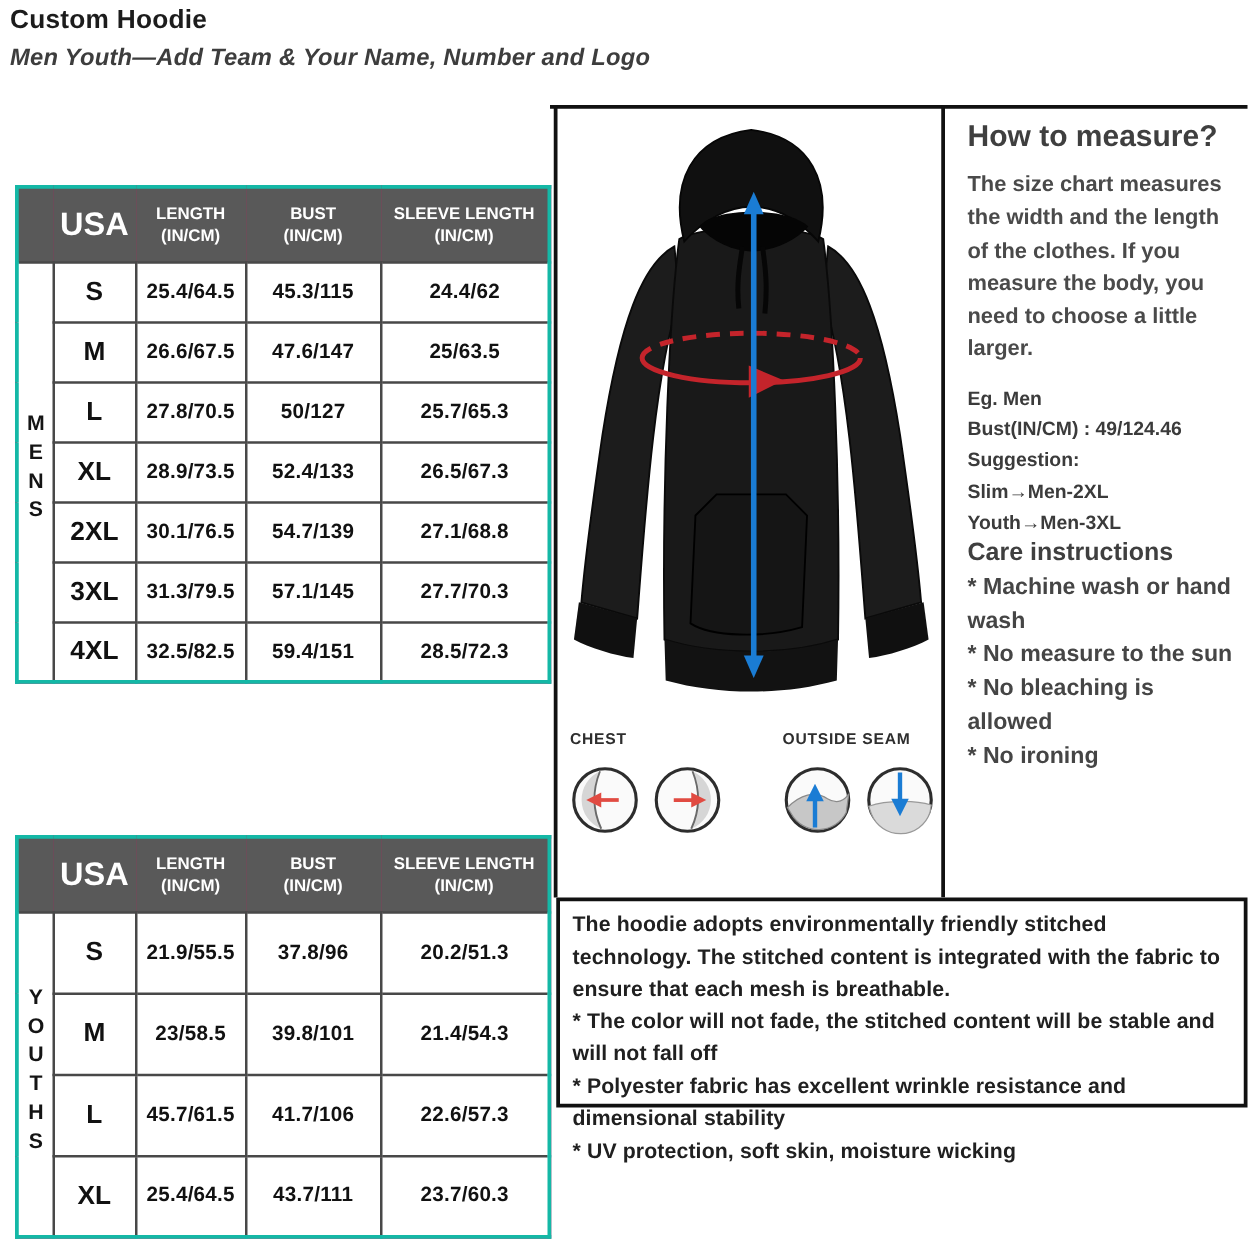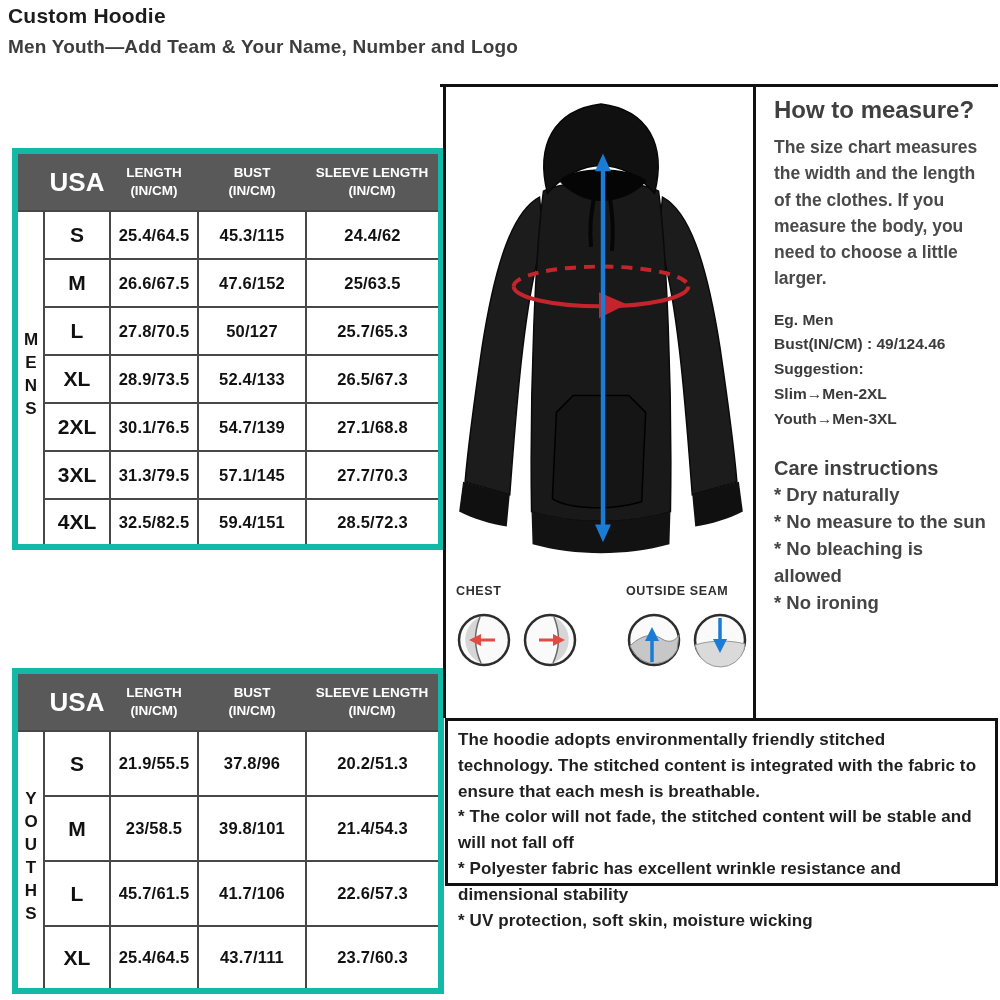--- a/index.html
+++ b/index.html
@@ -4,45 +4,45 @@
 <style>
   * { margin:0; padding:0; box-sizing:border-box; }
   html,body { background:#fff; }
   .page {
     position:relative; width:1000px; height:1000px; overflow:hidden;
     font-family:"Liberation Sans", sans-serif; background:#fff; color:#1a1a1a;
   }
   
   .title-block { position:absolute; left:8px; top:4px; }
   .title-main { font-size:21px; font-weight:bold; color:#1c1c1c; letter-spacing:.2px; }
-  .title-sub  { font-size:19px; font-weight:600; color:#3d3d3d; margin-top:8px; letter-spacing:.2px; }
-
-  
-  table.size-table { border-collapse:collapse; border:6px solid #14b8a6; table-layout:fixed; background:#be185d; }
+  .title-sub  { font-size:19px; font-weight:600; color:#3d3d3d; margin-top:8px; letter-spacing:.2px;font-style:italic; }
+
+  
+  table.size-table { border-collapse:collapse; border:3px solid #14b8a6; table-layout:fixed; background:#be185d; }
   table.size-table thead td { background:#595959; color:#fff; text-align:center; border:none; height:60px; vertical-align:middle; }
   .usa-h  { font-size:26px; font-weight:bold; }
   .h-label{ font-size:13.5px; font-weight:bold; line-height:1.3; }
   table.size-table tbody td { border:2px solid #484848; text-align:center; vertical-align:middle; font-weight:bold; color:#111; background:#fff; }
   .size-cell { font-size:21px; }
   .val-cell  { font-size:16.5px; letter-spacing:.2px; }
   .side-cell { background:#fff; }
   .side-cell span { display:inline-block; writing-mode:vertical-rl; text-orientation:upright; font-size:17px; font-weight:bold; letter-spacing:4px; color:#141414; }
   .mens-table  { position:absolute; left:12px; top:148px; }
   .mens-table tbody tr { height:48px; }
   .youth-table { position:absolute; left:12px; top:668px; }
   .youth-table tbody tr { height:65px; }
 
   
   .top-rule { position:absolute; left:440px; top:84px; width:558px; border-top:3px solid #111; }
   .center-panel { position:absolute; left:443px; top:84px; width:310px; height:634px; border-left:3px solid #111; }
   .right-panel  { position:absolute; left:753px; top:84px; width:247px; height:634px; border-left:3px solid #111; padding:12px 4px 0 18px; color:#484848; }
   .htm-heading { font-size:24px; font-weight:bold; color:#3f3f3f; margin-bottom:10px; }
   .htm-intro   { font-size:17.5px; font-weight:600; line-height:1.5; color:#4a4a4a; }
   .example-block { margin-top:16px; font-size:15.5px; font-weight:bold; line-height:1.6; color:#3b3b3b; }
-  .care-block { margin-top:26px; }
+  .care-block { }
   .care-heading { font-size:20px; font-weight:600; color:#3f3f3f; margin-bottom:2px; }
   .care-item { font-size:18.5px; font-weight:600; line-height:1.45; color:#454545; }
 
   
   .hoodie-svg { position:absolute; left:6px; top:6px; }
 
   
   .measure-icons { position:absolute; left:10px; top:500px; width:292px; display:flex; justify-content:space-between; }
   .icon-group { text-align:left; }
   .icon-label { font-size:12.5px; font-weight:bold; letter-spacing:.6px; color:#2e2e2e; margin-bottom:14px; }
@@ -92,21 +92,21 @@
       <tr>
         <td class="side-cell" rowspan="7"><span>MENS</span></td>
         <td class="size-cell">S</td>
         <td class="val-cell">25.4/64.5</td>
         <td class="val-cell">45.3/115</td>
         <td class="val-cell">24.4/62</td>
       </tr>
       <tr>
         <td class="size-cell">M</td>
         <td class="val-cell">26.6/67.5</td>
-        <td class="val-cell">47.6/152</td>
+        <td class="val-cell">47.6/147</td>
         <td class="val-cell">25/63.5</td>
       </tr>
       <tr>
         <td class="size-cell">L</td>
         <td class="val-cell">27.8/70.5</td>
         <td class="val-cell">50/127</td>
         <td class="val-cell">25.7/65.3</td>
       </tr>
       <tr>
         <td class="size-cell">XL</td>
@@ -268,21 +268,21 @@
     <div class="htm-intro">The size chart measures the width and the length of the clothes.  If you measure the body, you need to choose a little larger.</div>
     <div class="example-block">
       <div>Eg. Men</div>
       <div>Bust(IN/CM) : 49/124.46</div>
       <div>Suggestion:</div>
       <div>Slim→Men-2XL</div>
       <div>Youth→Men-3XL</div>
     </div>
     <div class="care-block">
       <div class="care-heading">Care instructions</div>
-      <div class="care-item">* Dry naturally</div>
+      <div class="care-item">* Machine wash or hand wash</div>
       <div class="care-item">* No measure to the sun</div>
       <div class="care-item">* No bleaching is allowed</div>
       <div class="care-item">* No ironing</div>
     </div>
   </div>
 
   <div class="fabric-box">
     <div class="fabric-line">The hoodie adopts environmentally friendly stitched technology. The stitched content is integrated with the fabric to ensure that each mesh is breathable.</div>
     <div class="fabric-line">* The color will not fade, the stitched content will be stable and will not fall off</div>
     <div class="fabric-line">* Polyester fabric has excellent wrinkle resistance and dimensional stability</div>

